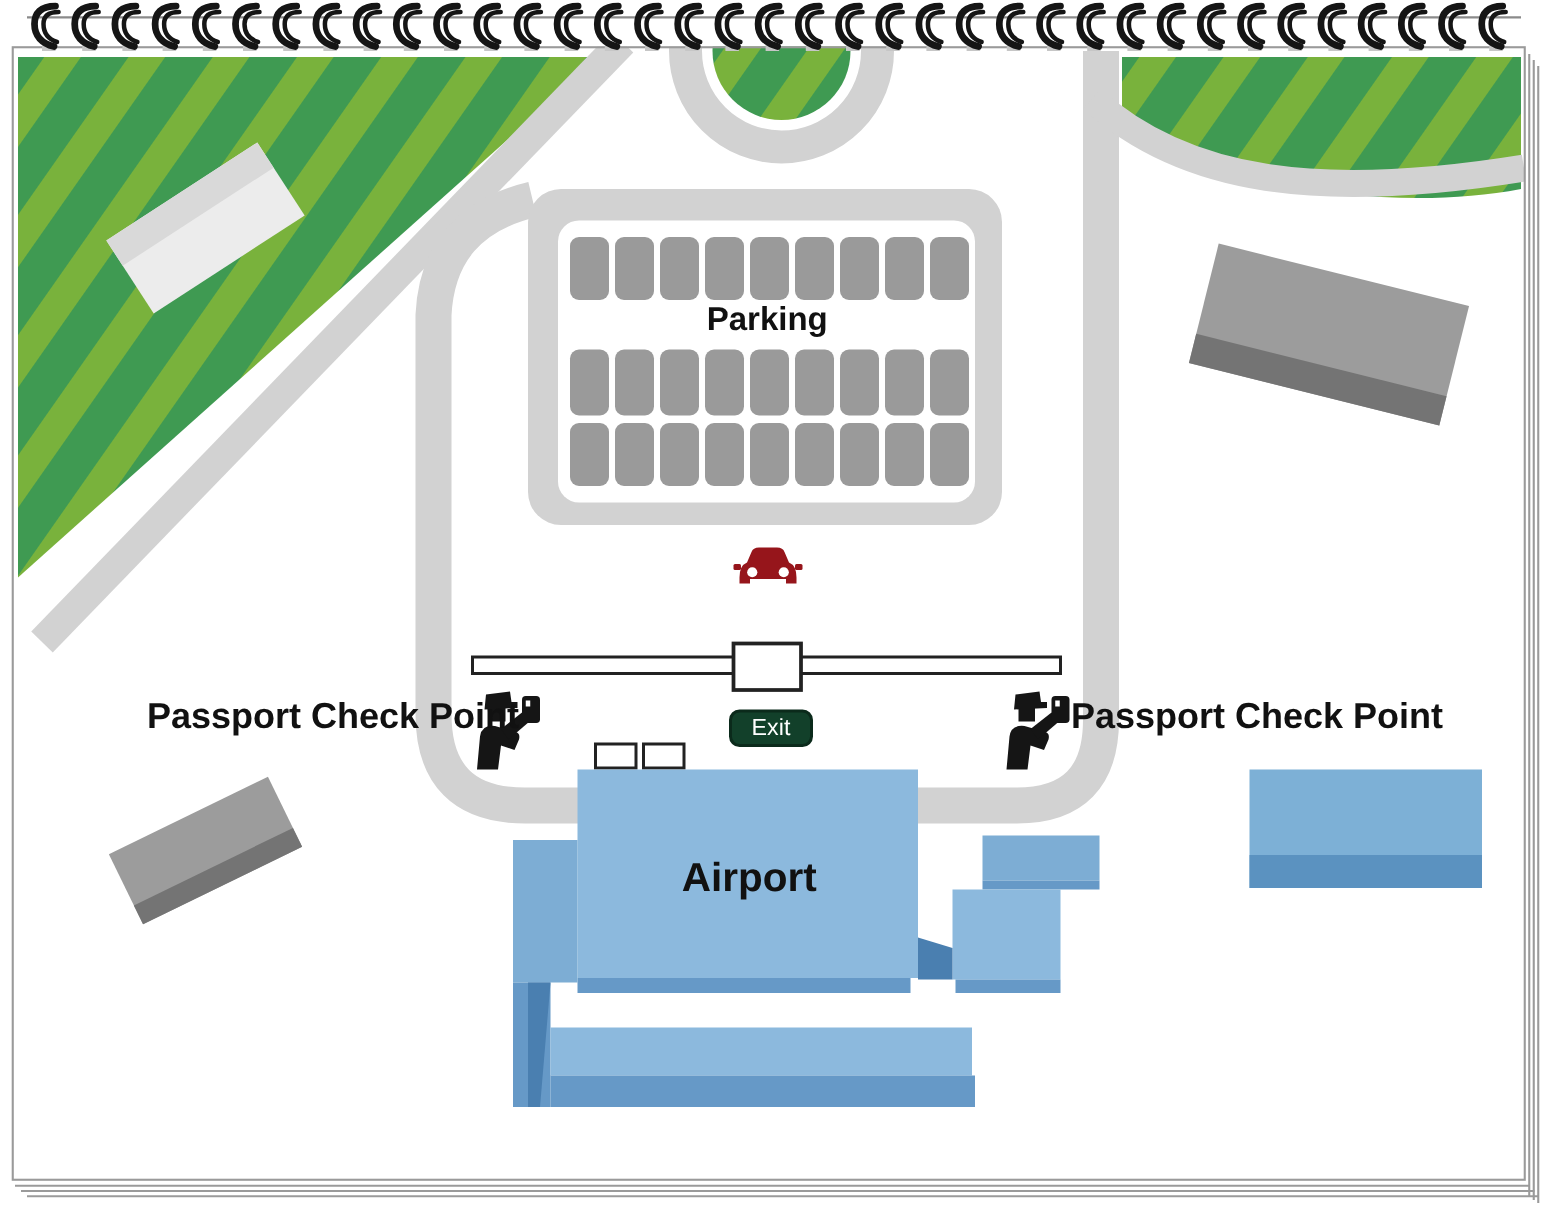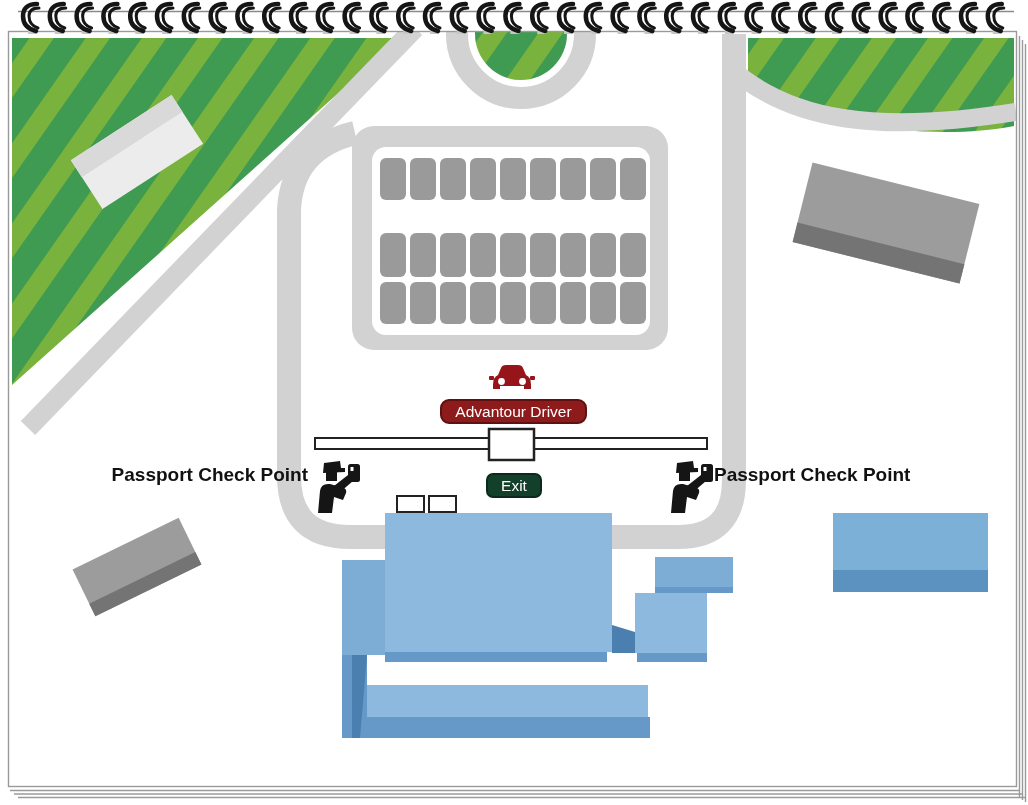--- a/index.html
+++ b/index.html
@@ -2,21 +2,21 @@
 <html style="--page-border: #9a9a9a; --road: #d2d2d2; --grass: #3f9a52; --grass-stripe: #79b23c; --parking-spot: #9a9a9a; --spot-field: #ffffff; --driver-badge: #8e1b1b; --driver-badge-border: #5f1010; --exit-badge: #12402a; --car-red: #96151b; --icon-black: #151515; --text-dark: #111111; --badge-text: #ffffff; --airport-blue: #8cb9dd; --airport-blue-mid: #6699c7; --airport-blue-deep: #4a7fb0; --airport-blue-wing: #7dadd4; --blue-building-top: #7db0d6; --blue-building-bottom: #5b92c0; --gray-building: #9c9c9c; --gray-building-dark: #747474; --white-building: #ececec; --white-building-shade: #d9d9d9;"><head>
 <meta charset="utf-8">
 <style>
   html,body{margin:0;padding:0;background:#ffffff;}
   .stage{position:relative;width:1028px;height:805px;background:#fff;overflow:hidden;
          font-family:"Liberation Sans",sans-serif;}
   .stage svg{position:absolute;left:0;top:0;}
   .label{position:absolute;color:var(--text-dark);white-space:nowrap;}
   .lbl-parking{left:373px;top:200px;width:277px;text-align:center;font-size:22px;font-weight:600;}
   .lbl-airport{left:387px;top:570px;width:225px;text-align:center;font-size:27px;font-weight:600;}
-  .lbl-passport{top:464px;font-size:19px;font-weight:700;}
+  .lbl-passport{top:464px;font-size:24px;font-weight:700;}
   .lbl-passport.left{left:98px;width:210px;text-align:right;}
   .lbl-passport.right{left:714px;width:230px;text-align:left;}
   .badge{position:absolute;box-sizing:border-box;color:var(--badge-text);
          display:flex;align-items:center;justify-content:center;font-size:15.5px;}
   .badge.driver{left:440px;top:399px;width:147px;height:25px;border-radius:9px;
                 background:var(--driver-badge);border:2px solid var(--driver-badge-border);}
   .badge.exit{left:486px;top:473px;width:56px;height:25px;border-radius:7px;
               background:var(--exit-badge);border:2px solid #0b2a1b;}
   .grass-base{fill:var(--grass);}
   .grass-stripe{fill:var(--grass-stripe);}
@@ -348,21 +348,20 @@
           <path d="M19 8 C12 8 9 11 9 16 C9 22 12 26 18 28" class="ringInner"></path>
         </g>
         <g transform="translate(984.8000000000001,0)">
           <rect x="8" y="30" width="9" height="4" fill="#c6c6c6"></rect>
           <path d="M17 4 C7 4 3 9 3 16 C3 24 8 29 16 31" class="ringMain"></path>
           <path d="M19 8 C12 8 9 11 9 16 C9 22 12 26 18 28" class="ringInner"></path>
         </g>
       </g>
   </svg>
 
-  <div class="badge driver">
-    <span>Advantour Driver</span>
-  </div>
+  <div class="label lbl-parking">Parking</div>
   <div class="badge exit">
     <span>Exit</span>
   </div>
   <div class="label lbl-passport left">Passport Check Point</div>
   <div class="label lbl-passport right">Passport Check Point</div>
+  <div class="label lbl-airport">Airport</div>
 </div>
 
 </body></html>

